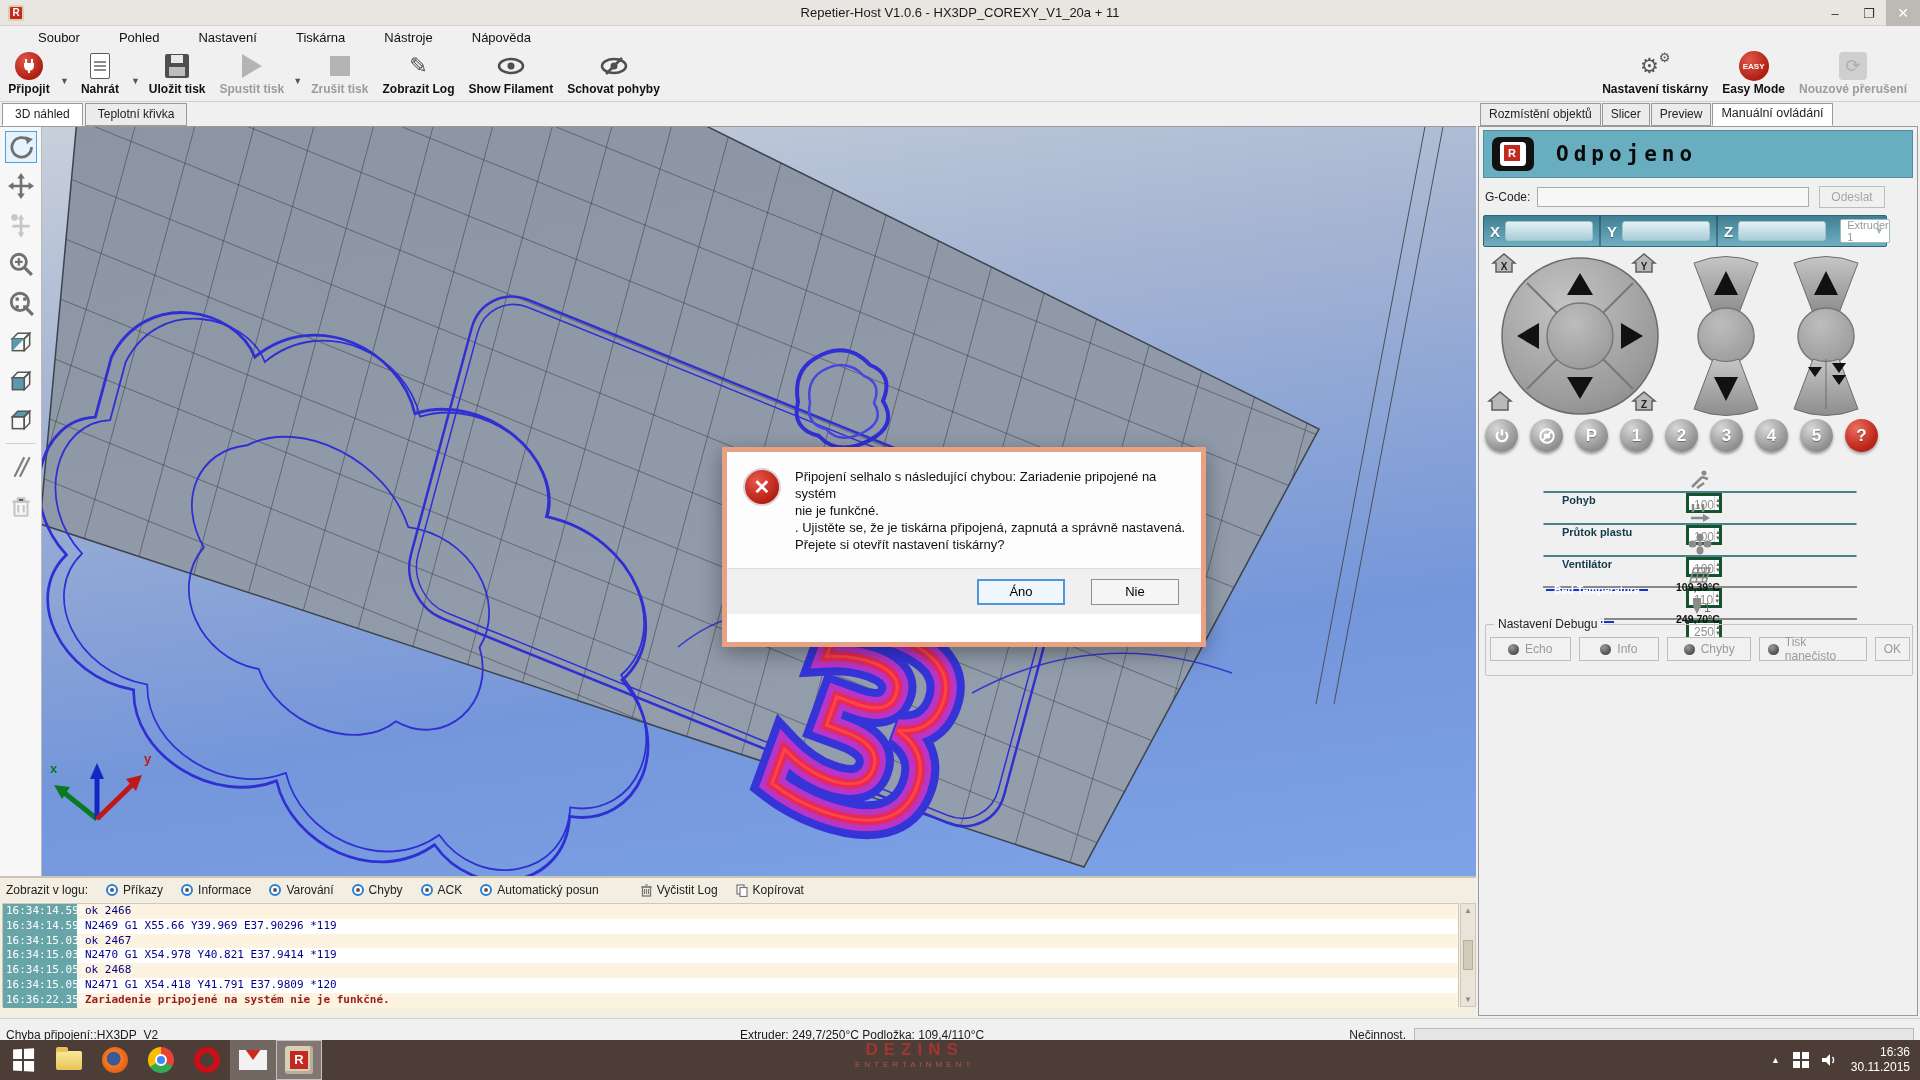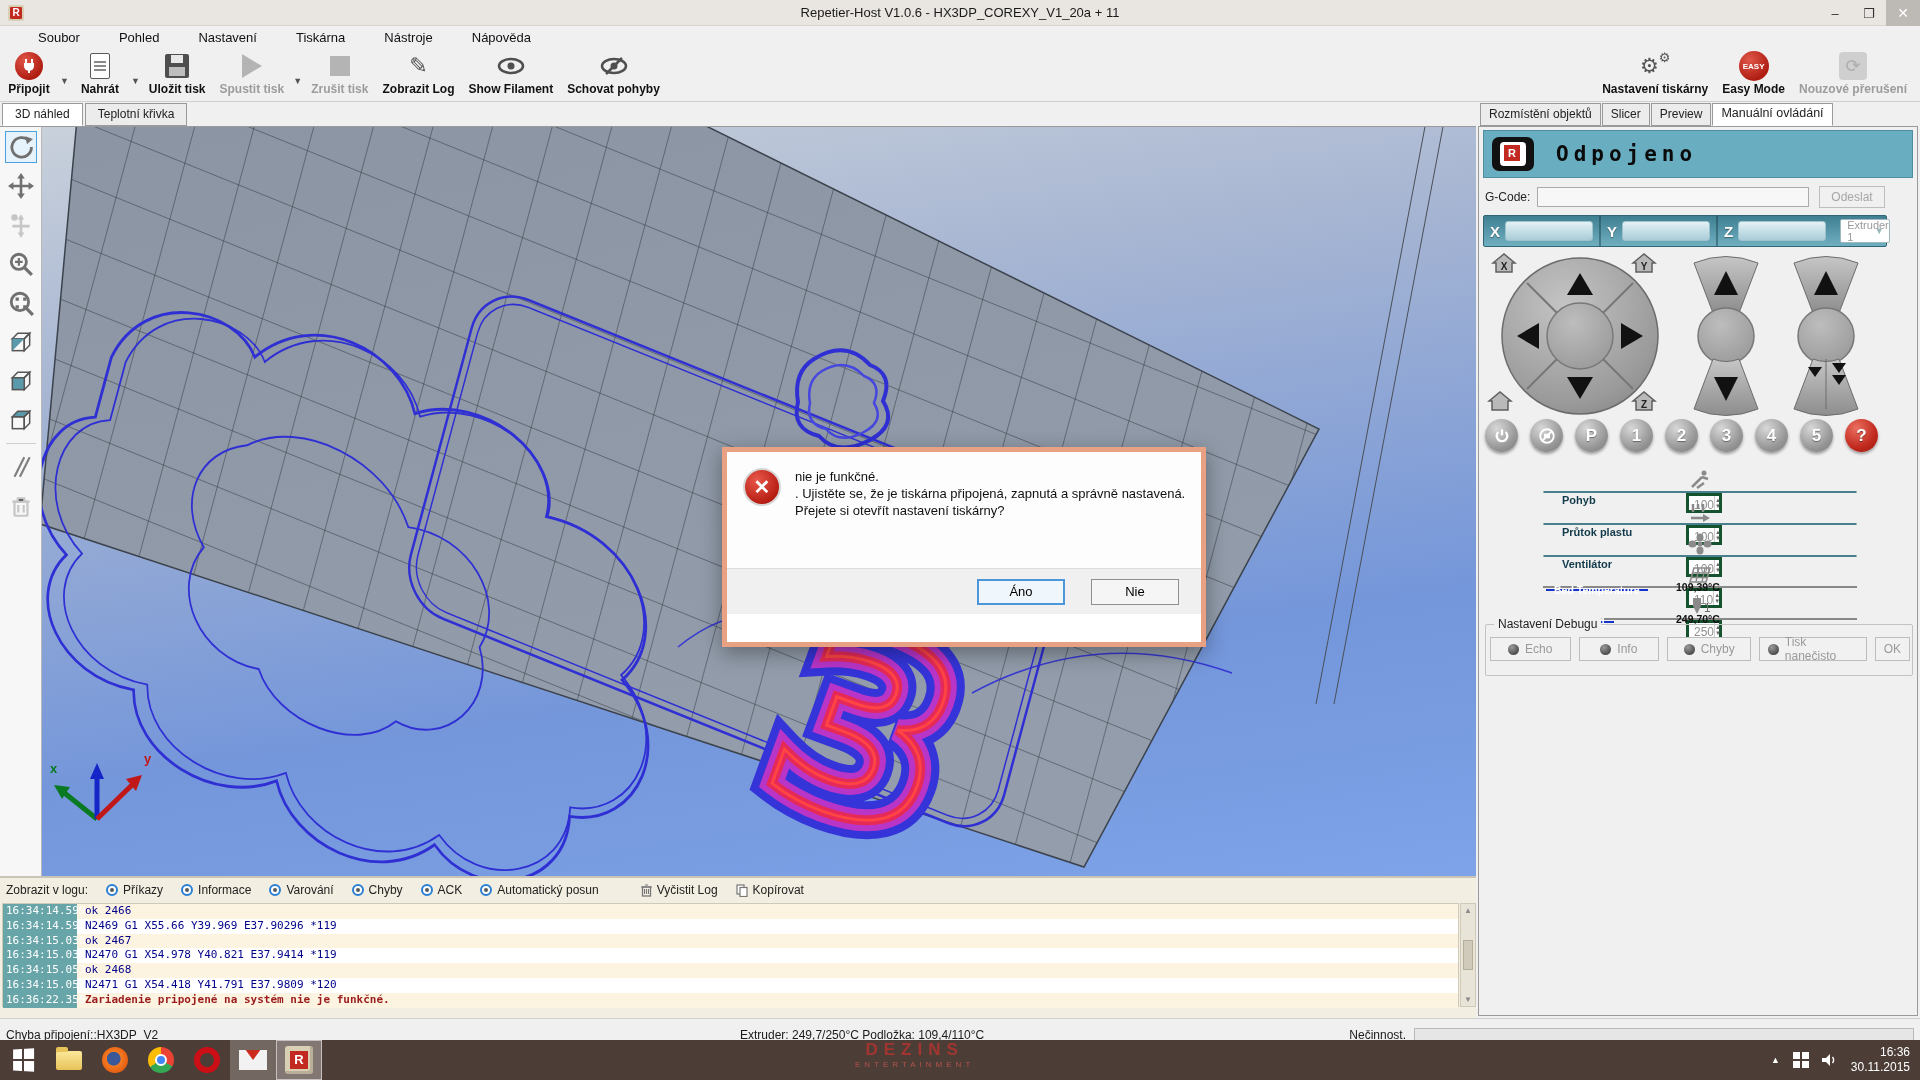--- a/index.html
+++ b/index.html
@@ -653,20 +653,21 @@
           <div class="dbtn ok">OK</div>
         </div>
       </div>
     </div>
   </div>
 
   <div class="dialog">
     <div class="dlg-body">
       <div class="err-ico">✕</div>
       <div class="dlg-msg">
+        <div>Připojení selhalo s následující chybou: Zariadenie pripojené na systém</div>
         <div>nie je funkčné.</div>
         <div>. Ujistěte se, že je tiskárna připojená, zapnutá a správně nastavená.</div>
         <div>Přejete si otevřít nastavení tiskárny?</div>
       </div>
     </div>
     <div class="dlg-foot">
       <div class="dlg-btn primary">Áno</div>
       <div class="dlg-btn">Nie</div>
     </div>
   </div>

